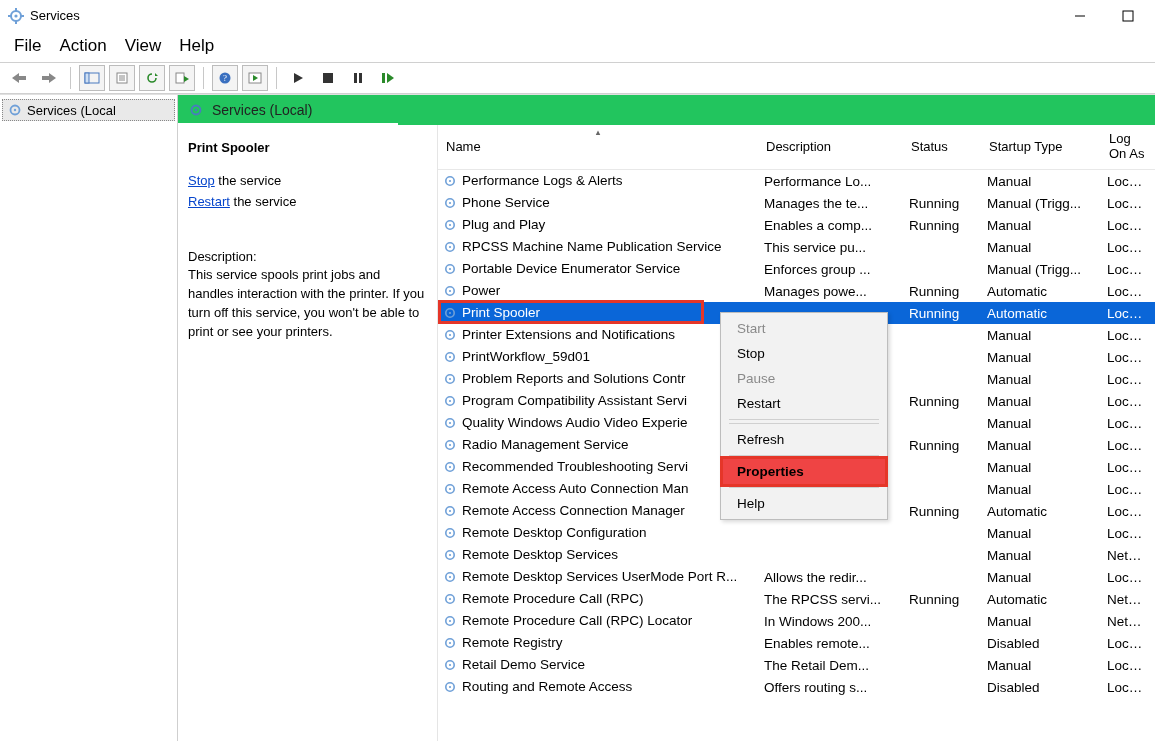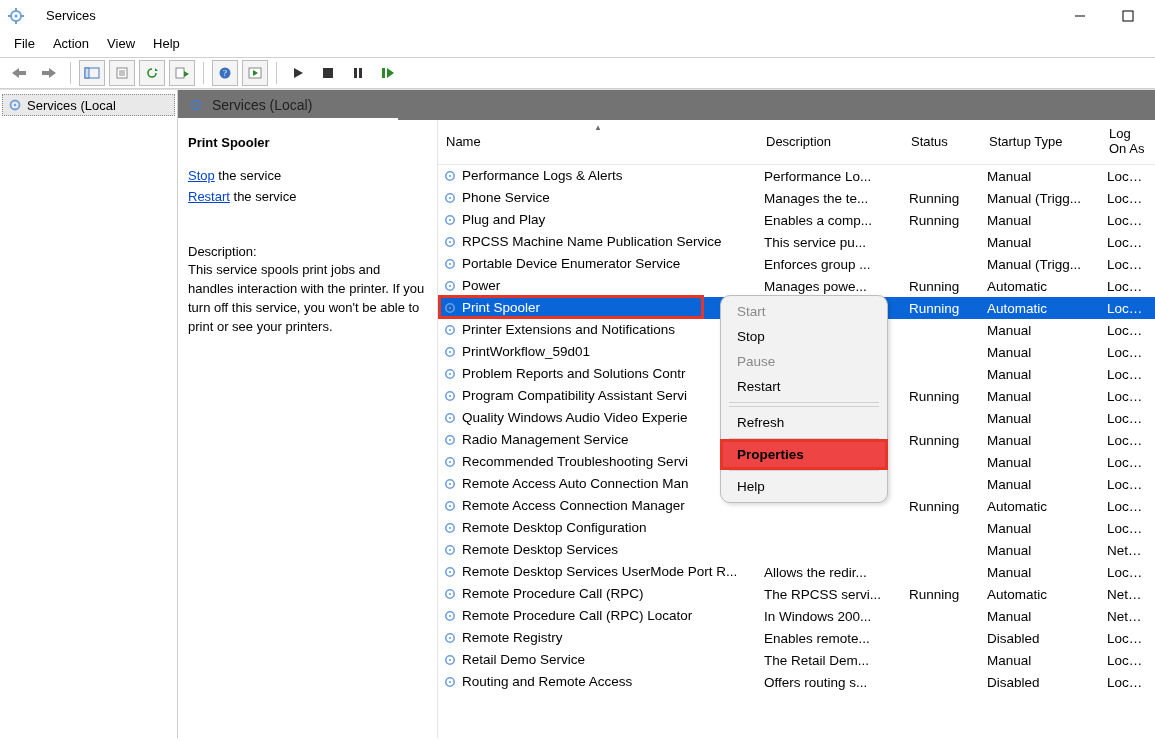--- a/index.html
+++ b/index.html
@@ -13,40 +13,39 @@
     height: 741px;
     overflow: hidden;
   }
   
   .titlebar {
     display: flex;
     align-items: center;
     height: 32px;
     padding: 0 8px;
     border-bottom: 1px solid #fff;
-    gap: 16px;
   }
   .titlebar .title { margin-left: 6px; }
   .window-controls {
     margin-left: auto;
     display: flex;
     gap: 30px;
     padding-right: 10px;
   }
   .window-controls .ctrl {
     width: 18px; height: 18px;
     display: inline-flex; align-items:center; justify-content:center;
     font-size: 14px;
   }
   
   .menubar {
     display: flex;
     gap: 18px;
     padding: 4px 14px 6px;
-    font-size: 13px;
+    font-size: 17px;
   }
   .menubar span { cursor: default; }
   
   .toolbar {
     display: flex;
     align-items: center;
     gap: 4px;
     padding: 2px 6px;
     border-top: 1px solid #d0d0d0;
     border-bottom: 1px solid #d0d0d0;
@@ -73,21 +72,21 @@
   }
   .treeitem {
     display:flex; align-items:center; gap:4px;
     padding:2px 4px;
     background:#e9e9e9;
     border:1px dotted #888;
   }
   .contentpane { flex:1; display:flex; flex-direction:column; min-width:0; }
   .paneheader {
     height: 30px;
-    background:#737373;
+    background:#22c55e;
     display:flex; align-items:center;
     padding:0 10px;
     gap:8px;
     font-size:14px;
     color:#222;
     position:relative;
   }
   .paneheader:after {
     content:"";
     position:absolute;
@@ -687,21 +686,21 @@
                 <td>Offers routing s...</td>
                 <td></td>
                 <td>Disabled</td>
                 <td>Local System</td>
               </tr>
             </tbody>
         </table>
 
         <div class="redborder-service" id="redbox-service" style="left: 0px; top: 175px; width: 266px; height: 24px;"></div>
 
-        <div class="ctxmenu" id="ctxmenu" style="left: 282px; top: 175px; border-radius: 10px;">
+        <div class="ctxmenu" id="ctxmenu" style="left: 282px; top: 187px;">
             <div class="mi disabled">Start</div>
             <div class="mi">Stop</div>
             <div class="mi disabled">Pause</div>
             <div class="mi">Restart</div>
             <div class="sep"></div>
             <div class="sep"></div>
             <div class="mi">Refresh</div>
             <div class="sep"></div>
             <div class="mi sel">Properties</div>
             <div class="sep"></div>

